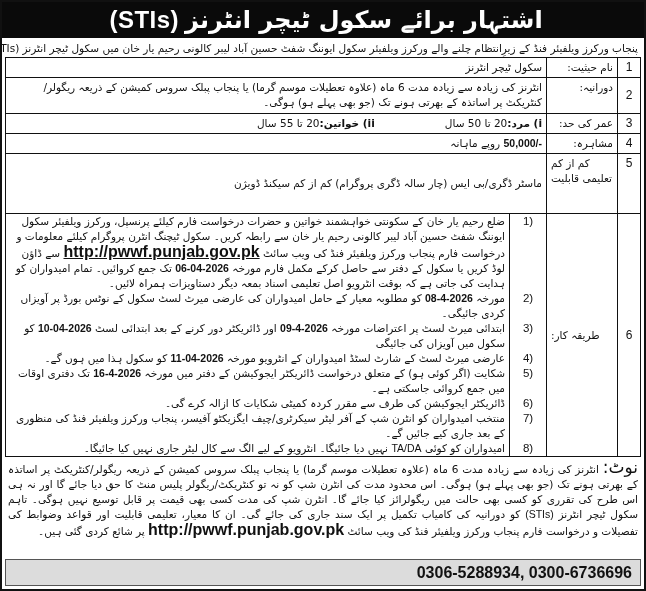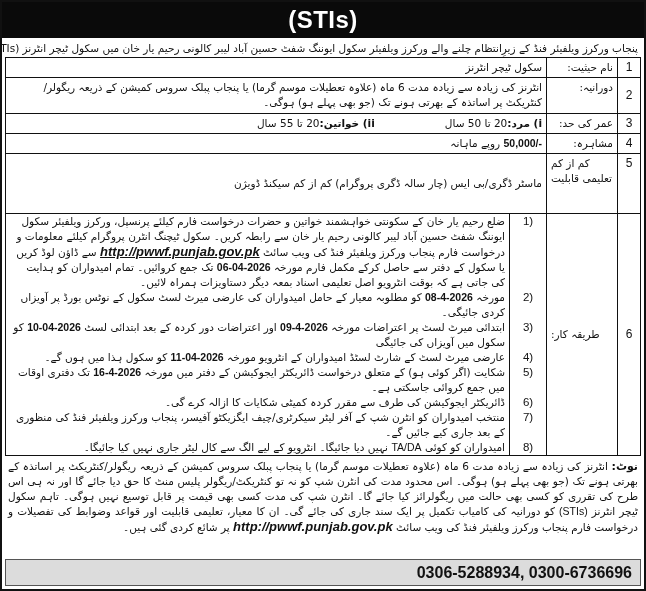--- a/index.html
+++ b/index.html
@@ -9,39 +9,40 @@
   .title-bar .latin { font-family:"Liberation Sans", sans-serif; font-weight:bold; direction:ltr; unicode-bidi:embed; margin:0 6px; }
   .intro { direction:rtl; font-size:10.5px; padding:3px 6px 2px 6px; white-space:nowrap; overflow:hidden; line-height:14px; }
   table.grid { direction:rtl; border-collapse:collapse; width:636px; margin:0 3px; font-size:10.5px; }
   table.grid td { border:1px solid #111; vertical-align:top; padding:2px 4px; line-height:15px; }
   td.num { width:14px; text-align:center; font-family:"Liberation Sans", sans-serif; font-size:12px; vertical-align:middle !important; }
   td.label { width:62px; white-space:nowrap; }
   td.label.center { text-align:left; vertical-align:middle; }
   td.value { text-align:right; }
   .bold { font-weight:bold; }
   .latin { font-family:"Liberation Sans", sans-serif; direction:ltr; unicode-bidi:embed; }
-  .url { font-family:"Liberation Sans", sans-serif; font-weight:bold; text-decoration:underline; direction:ltr; unicode-bidi:embed; font-size:13px;font-style:italic; }
+  .url { font-family:"Liberation Sans", sans-serif; font-weight:bold; text-decoration:underline; direction:ltr; unicode-bidi:embed; font-size:16px; }
   .date { font-family:Liberation Sans, sans-serif; font-weight:bold; direction:ltr; unicode-bidi:embed; }
   .age-row { display:flex; gap:70px; }
   table.steps { border-collapse:collapse; width:100%; direction:rtl; }
   table.steps td { border:none; padding:0 4px; line-height:15px; vertical-align:top; }
   table.steps td.snum { width:28px; border-left:1px solid #111 !important; text-align:center; font-family:"Liberation Sans", sans-serif; font-size:11.5px; }
   table.steps td.stext { text-align:right; }
   td.steps-cell { padding:0 !important; }
   .note { direction:rtl; font-size:10.5px; line-height:15px; padding:3px 6px 2px 6px; text-align:justify; }
-  .note .note-label { font-weight:bold; font-size:11px; }
+  .note .note-label { font-weight:normal; font-size:17px; }
   .footer { position:absolute; left:3px; right:3px; bottom:3px; height:27px; background:#dcdcdc; border:1px solid #555; direction:rtl; display:flex; align-items:center; justify-content:space-between; padding:0 8px; font-size:14px; font-weight:bold; box-sizing:border-box; }
   .footer .phones { font-family:"Liberation Sans", sans-serif; font-weight:bold; font-size:16px; direction:ltr; unicode-bidi:embed; }
 </style>
 </head>
 <body>
 
 <div class="page">
 
   <div class="title-bar">
+    <span>اشتہار برائے سکول ٹیچر انٹرنز</span>
     <span class="latin">(STIs)</span>
   </div>
 
   <div class="intro">پنجاب ورکرز ویلفیئر فنڈ کے زیرِانتظام چلنے والے ورکرز ویلفیئر سکول ایوننگ شفٹ حسین آباد لیبر کالونی رحیم یار خان میں سکول ٹیچر انٹرنز (STIs) کی خدمات محدود مدت کیلئے درج ذیل شرائط پر درکار ہیں:</div>
 
   <table class="grid">
     <tbody>
         <tr style="height:17px">
       <td class="num">1</td>
       <td class="label">نام حیثیت:</td>
@@ -97,21 +98,21 @@
               <span>مورخہ</span>
               <span class="date">08-4-2026</span>
               <span>کو مطلوبہ معیار کے حامل امیدواران کی عارضی میرٹ لسٹ سکول کے نوٹس بورڈ پر آویزاں کردی جائیگی۔</span>
             </td>
           </tr>
           <tr>
             <td class="snum">(3</td>
             <td class="stext">
               <span>ابتدائی میرٹ لسٹ پر اعتراضات مورخہ</span>
               <span class="date">09-4-2026</span>
-              <span>اور اعتراضات دور کردہ کے بعد ابتدائی لسٹ</span>
+              <span>اور ڈائریکٹر دور کرنے کے بعد ابتدائی لسٹ</span>
               <span class="date">10-04-2026</span>
               <span>کو سکول میں آویزاں کی جائیگی</span>
             </td>
           </tr>
           <tr>
             <td class="snum">(4</td>
             <td class="stext">
               <span>عارضی میرٹ لسٹ کے شارٹ لسٹڈ امیدواران کے انٹرویو مورخہ</span>
               <span class="date">11-04-2026</span>
               <span>کو سکول ہذا میں ہوں گے۔</span>

